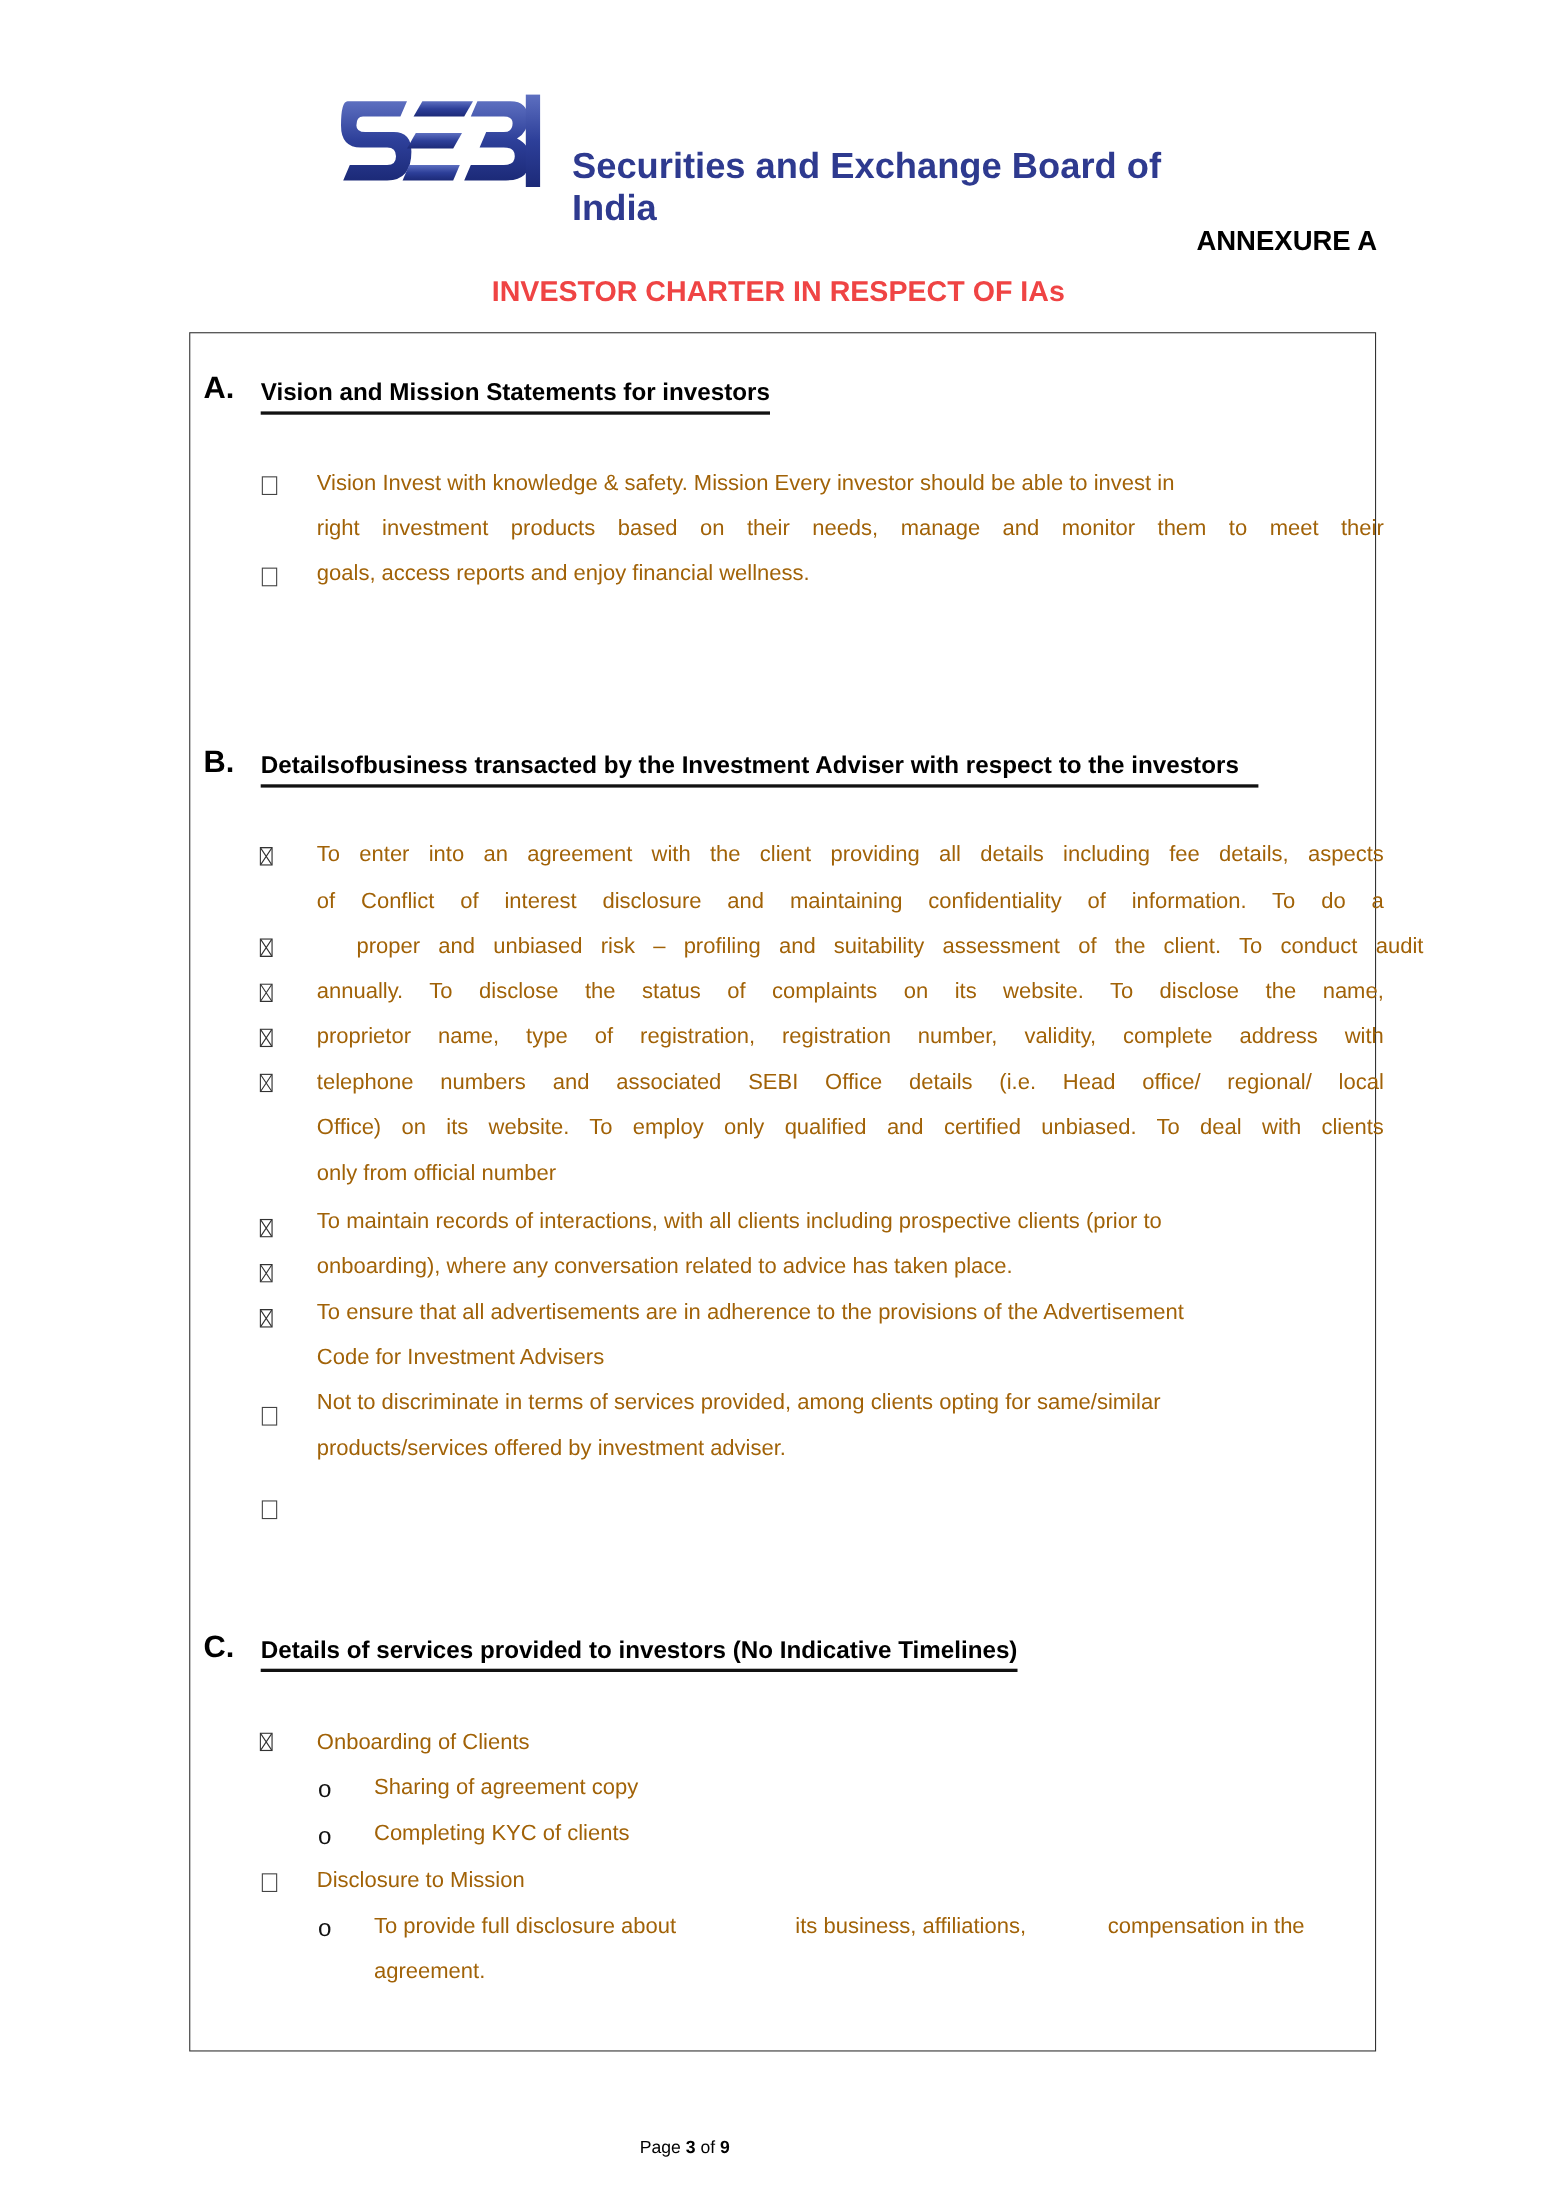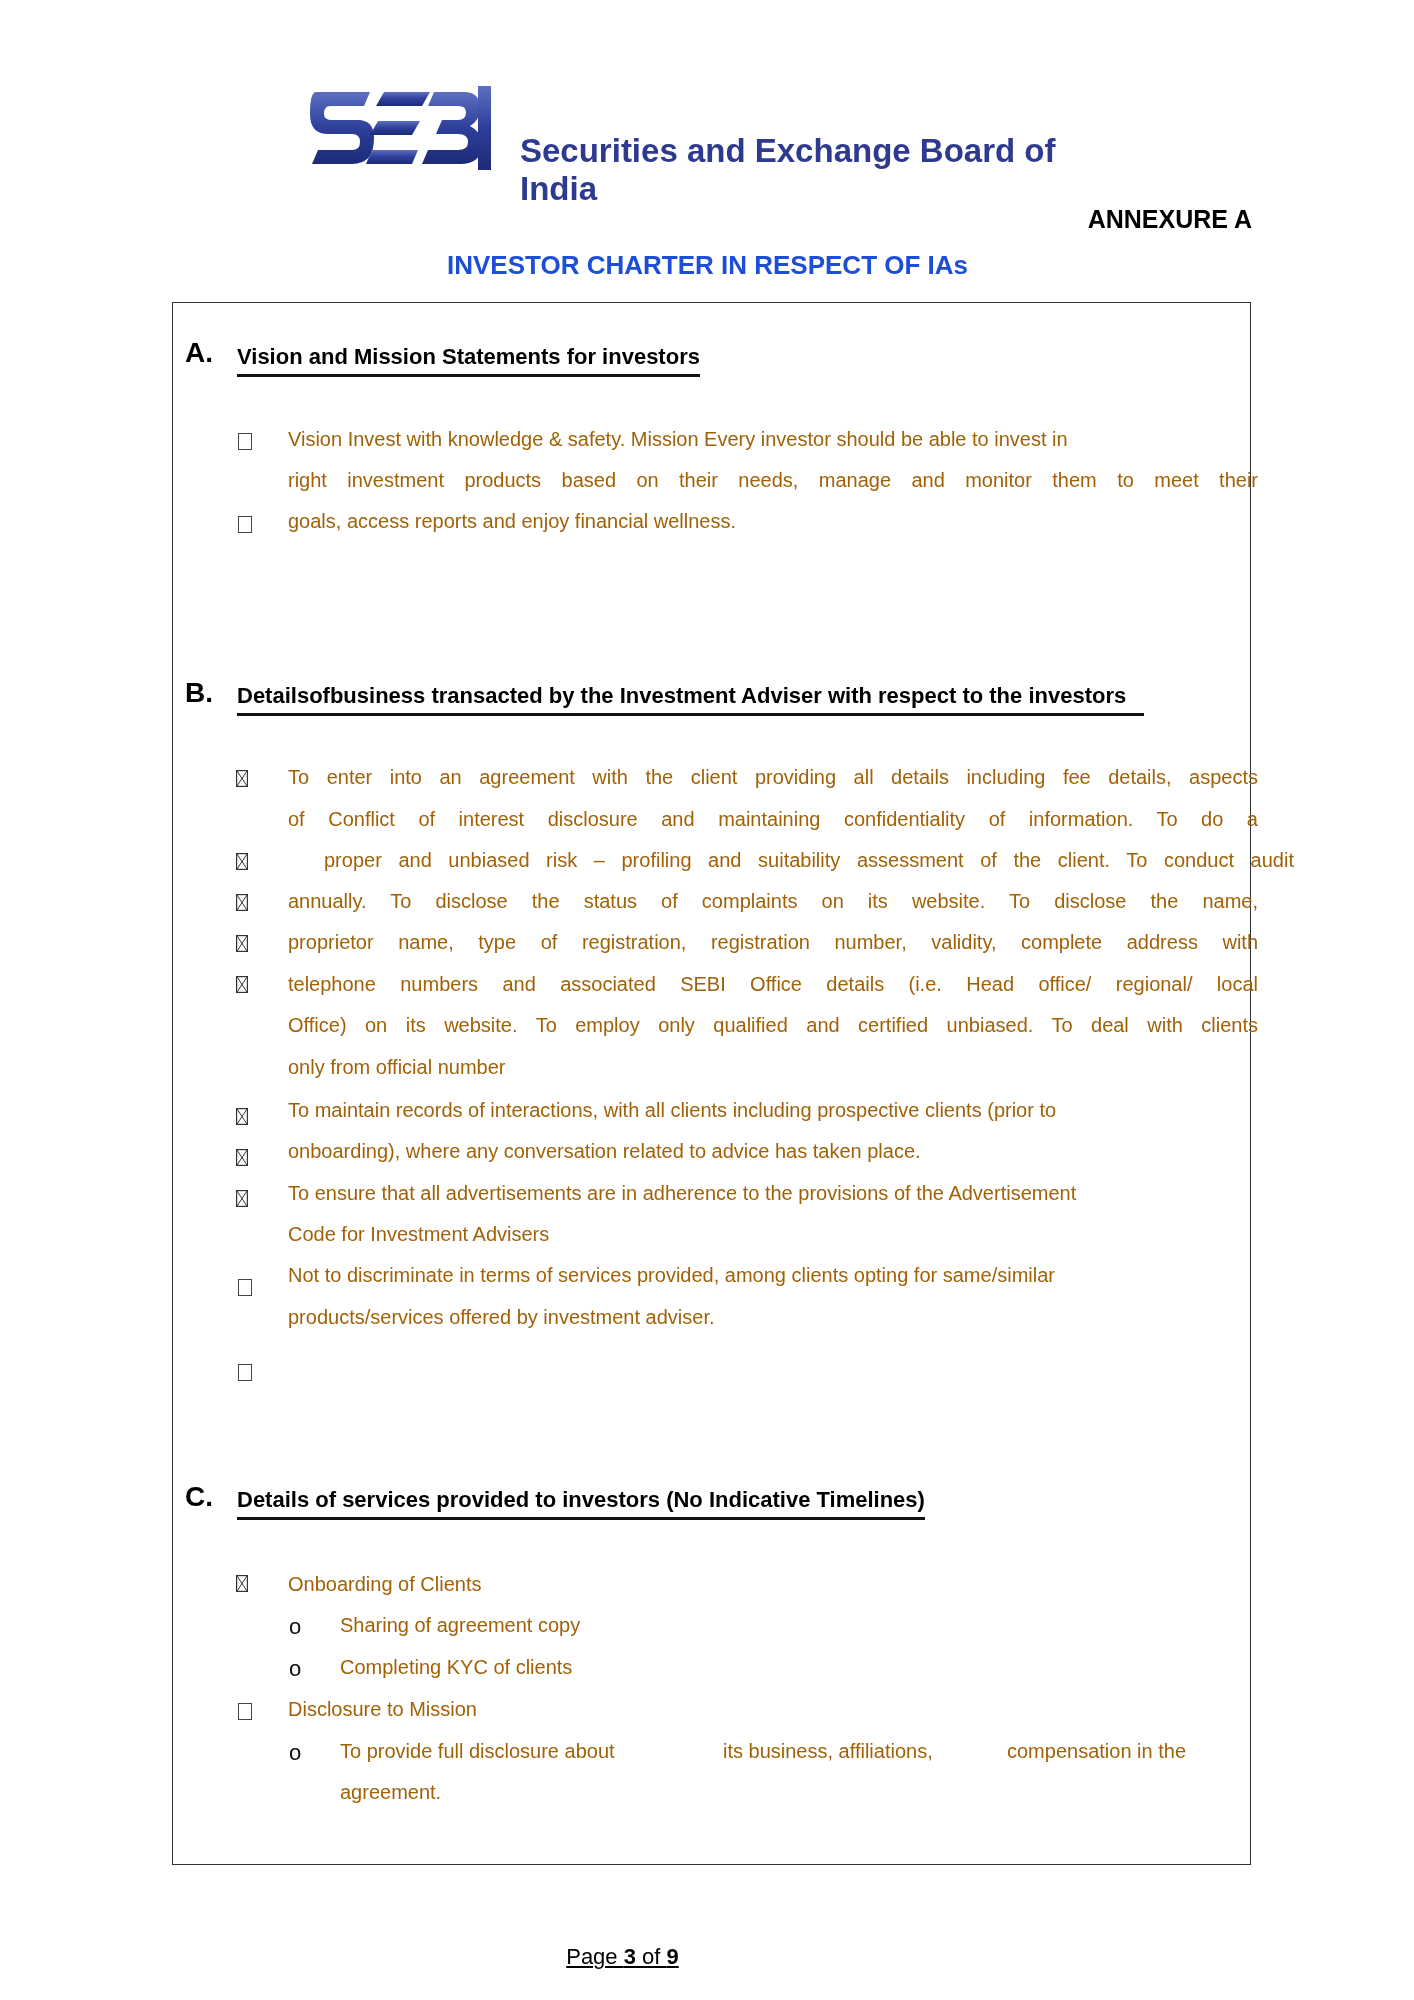--- a/index.html
+++ b/index.html
@@ -5,29 +5,29 @@
   html, body { margin:0; padding:0; background:#ffffff; }
   body { width:1414px; height:2000px; position:relative; overflow:hidden;
          font-family:"Liberation Sans", sans-serif; color:#111; }
   .abs { position:absolute; white-space:nowrap; }
   .logo { position:absolute; left:308px; top:84px; width:805px; height:90px; }
   .logo-mark { position:absolute; left:0; top:0; width:184px; height:88px; }
   .logo-hindi { position:absolute; left:212px; top:2px; font-family:"DejaVu Sans", sans-serif;
                 font-size:38px; font-weight:bold; color:#2b3a8c; letter-spacing:1px; word-spacing:18px; }
   .logo-eng { position:absolute; left:212px; top:48px; font-size:33px; font-weight:bold; color:#2e3a8f; }
   .annex { right:162px; top:205px; font-size:25px; font-weight:bold; color:#000; }
-  .title { left:447px; top:250px; font-size:26px; font-weight:bold; color:#1d4ed8; }
+  .title { left:447px; top:250px; font-size:26px; font-weight:bold; color:#ef4444; }
   .box { position:absolute; left:172px; top:302px; width:1079px; height:1563px; border:1.5px solid #333; box-sizing:border-box; }
   .sec-letter { font-size:28px; font-weight:bold; color:#000; }
   .sec-title { font-size:22px; font-weight:bold; color:#000; border-bottom:3px solid #111; padding-bottom:4px; }
   .body { font-size:20px; color:#a16207; }
   .just { display:flex; justify-content:space-between; width:970px; }
   .bullet { position:absolute; width:14px; height:17px; box-sizing:border-box; border:1.2px solid #444; }
   .sub-bullet { font-size:22px; color:#111; }
-  .footer { left:0; width:1245px; text-align:center; top:1944px; font-size:22px; color:#000;text-decoration:underline; }
+  .footer { left:0; width:1245px; text-align:center; top:1944px; font-size:16px; color:#000; }
   .footer b { font-weight:bold; }
 </style>
 </head>
 <body>
 
 <div class="logo">
   <svg class="logo-mark" viewBox="0 0 184 88">
     <defs>
       <linearGradient id="lg" x1="0" y1="0" x2="0" y2="1">
         <stop offset="0" stop-color="#5d6fc0"></stop>

